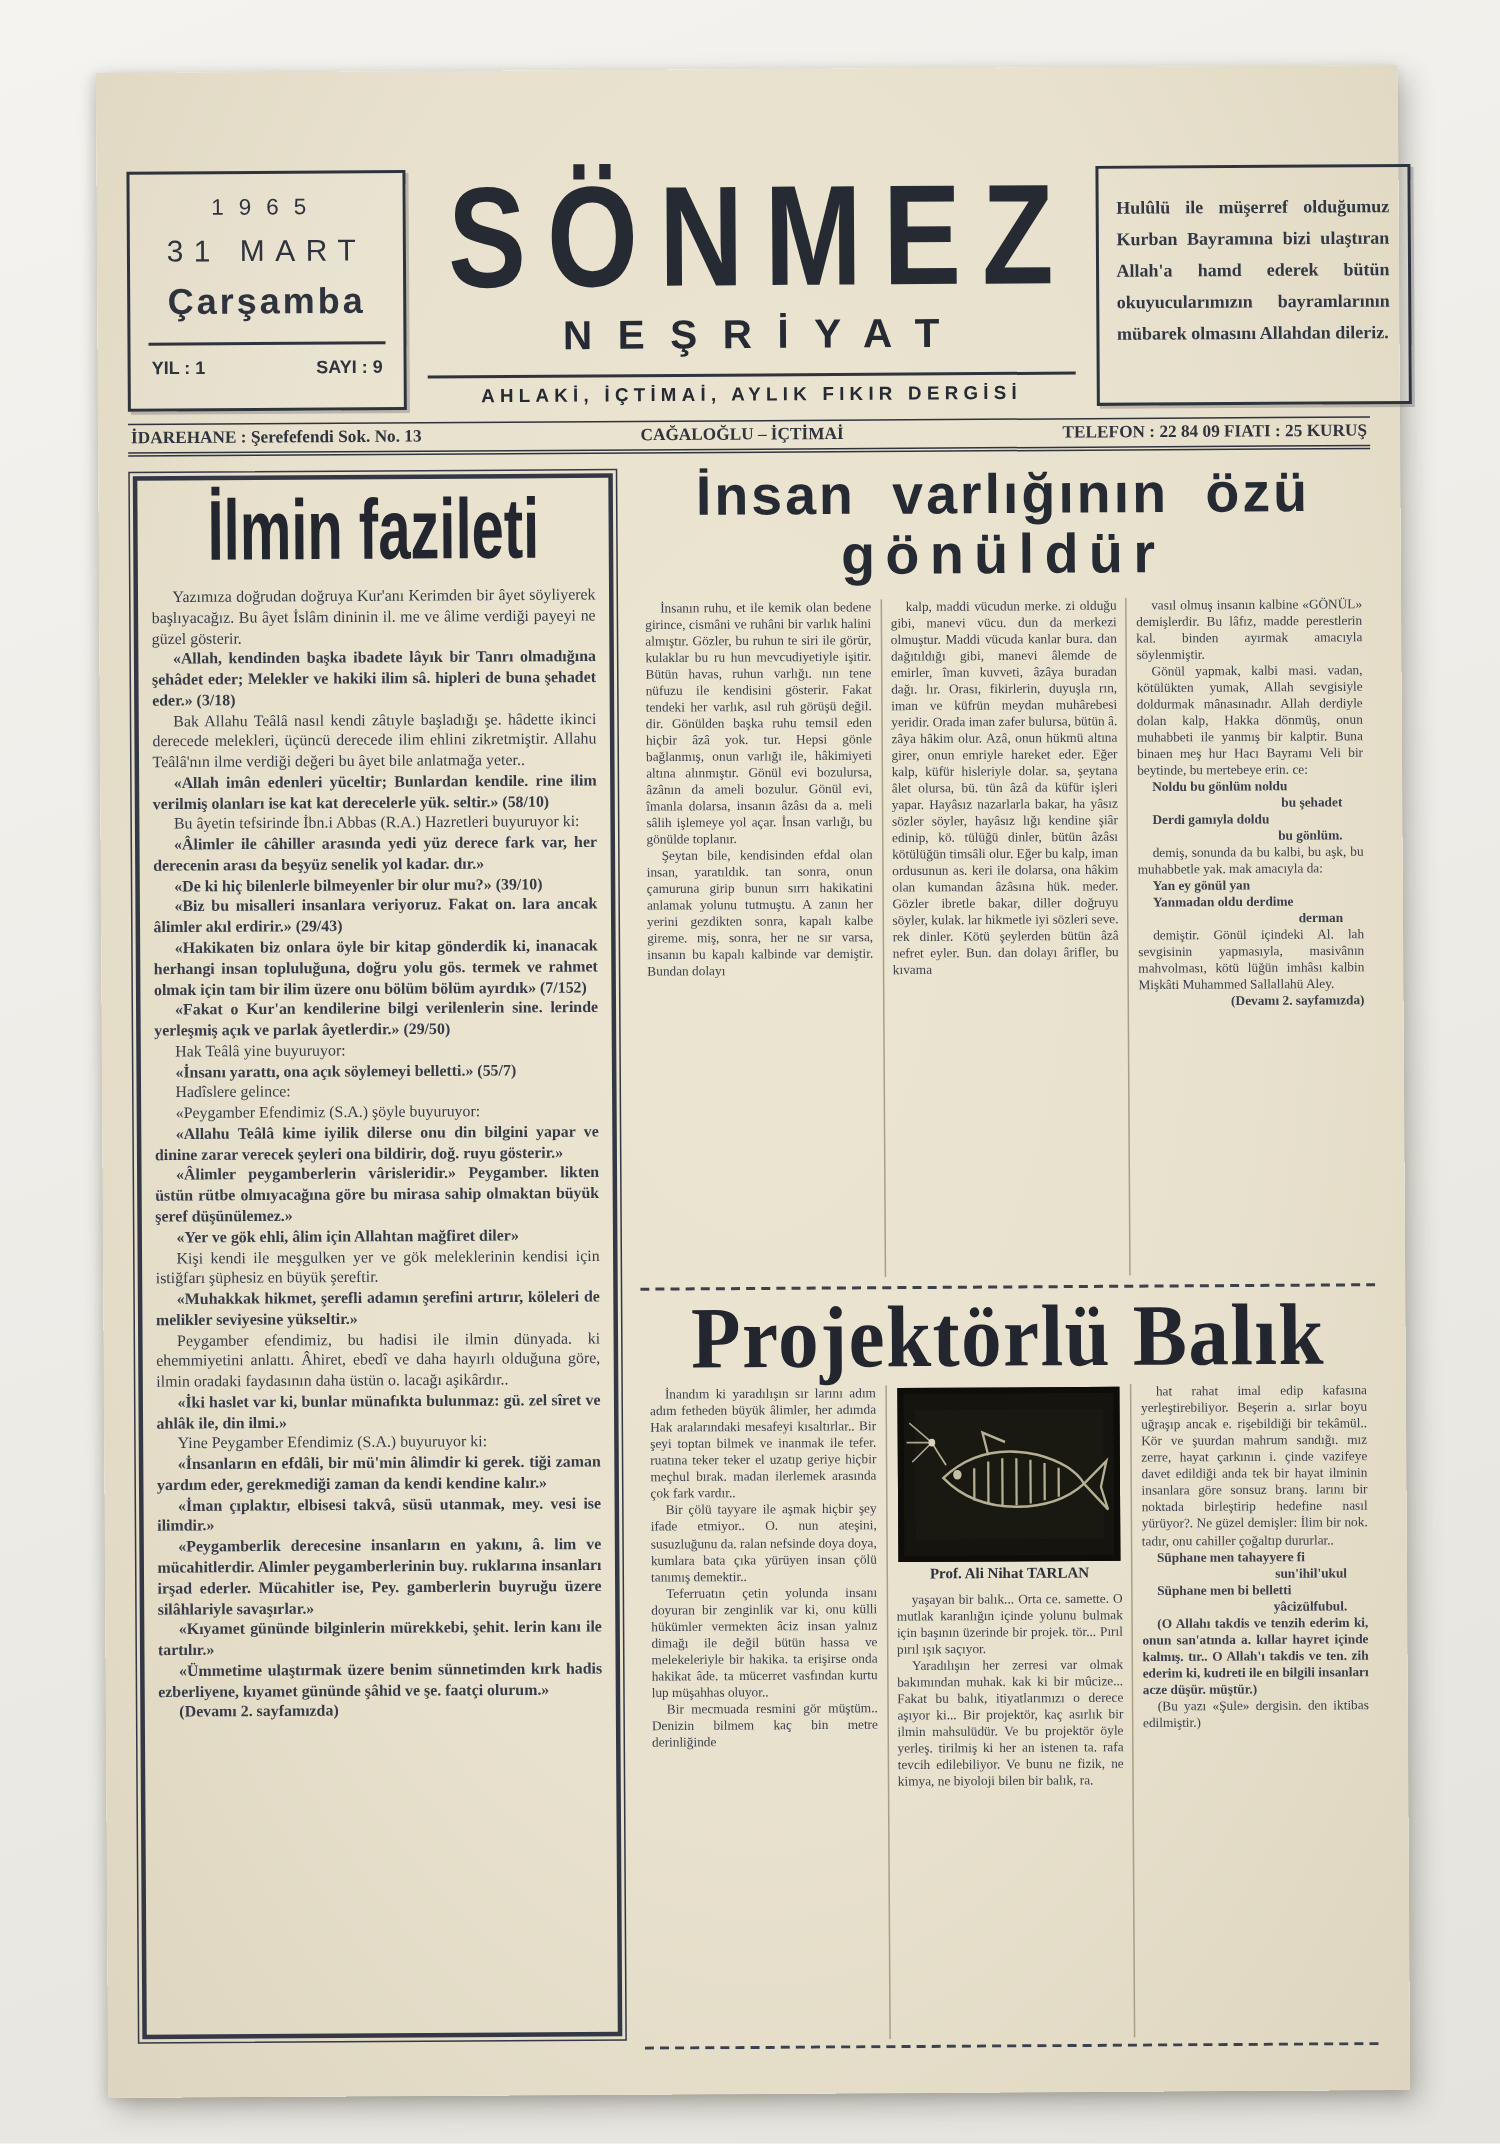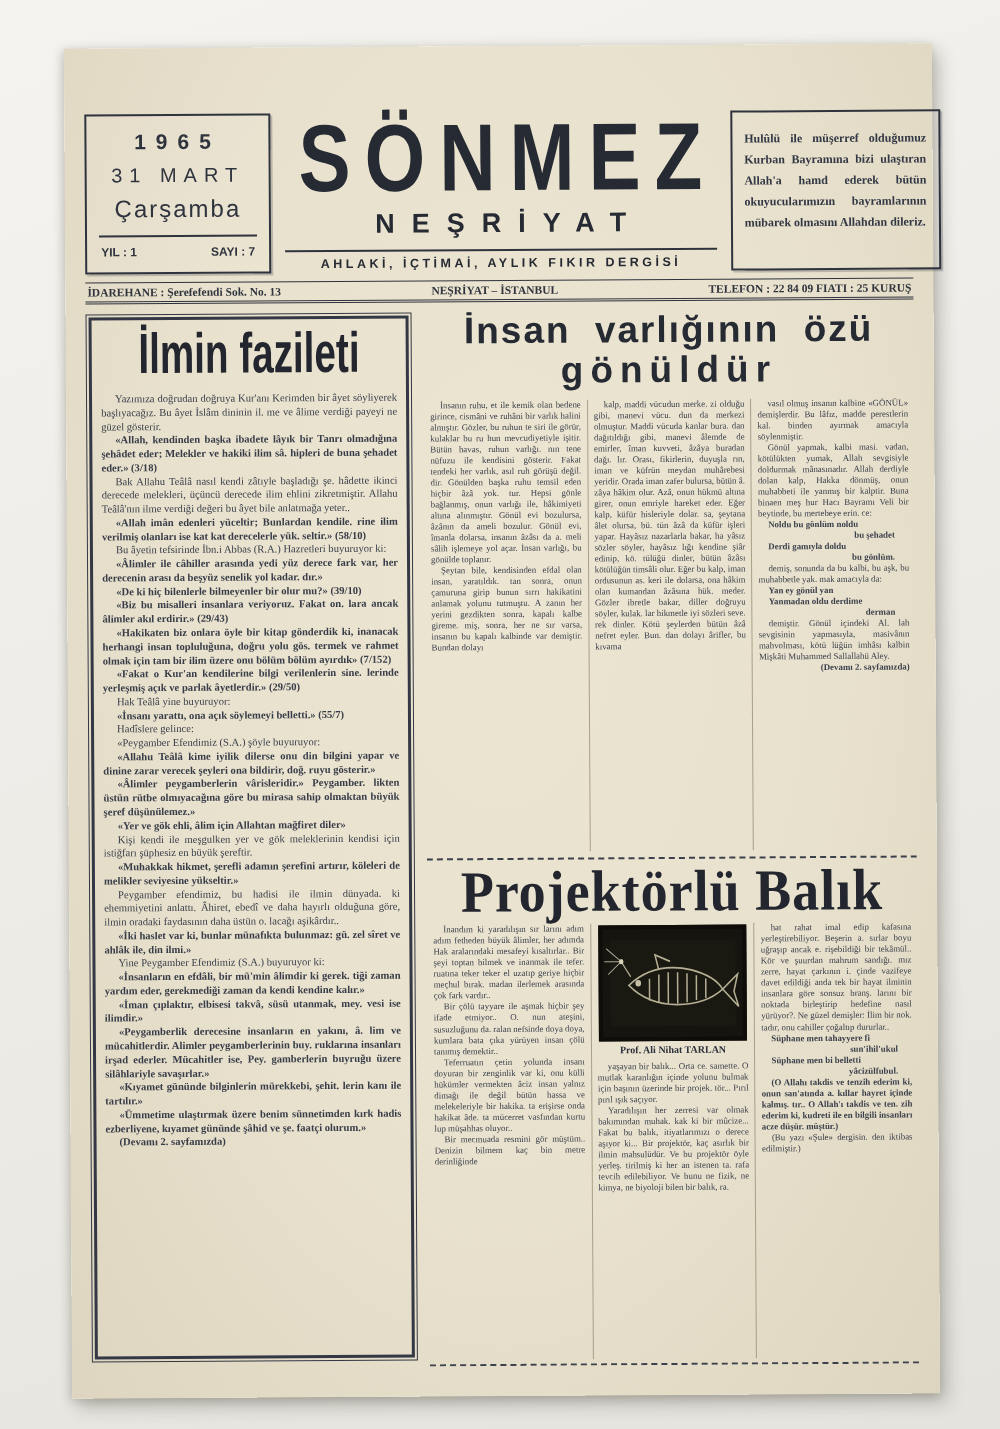--- a/index.html
+++ b/index.html
@@ -17,23 +17,23 @@
     padding:0 20px;box-sizing:border-box;
   }
   
   .header{display:flex;gap:14px;padding-top:66px;align-items:stretch;}
   .date-box{
     width:186px;min-width:186px;border:2px solid #2f333d;background:rgba(255,255,255,.08);
     box-shadow:2px 2px 0 rgba(47,51,61,.25);
     padding:14px 10px 8px;box-sizing:border-box;text-align:center;
     font-family:"Liberation Sans",sans-serif;color:#2f333d;
   }
-  .date-box .year{font-size:21px;font-weight:700;letter-spacing:10px;}
+  .date-box .year{font-size:15px;font-weight:400;letter-spacing:10px;}
   .date-box .date{font-size:20px;font-weight:400;letter-spacing:7px;margin-top:10px;}
-  .date-box .day{font-size:24px;font-weight:400;letter-spacing:2px;margin-top:8px;}
+  .date-box .day{font-size:24px;font-weight:700;letter-spacing:2px;margin-top:8px;}
   .date-box .rule{border-top:2px solid #2f333d;margin:12px 2px 8px;}
   .date-box .ys{display:flex;justify-content:space-between;font-size:12px;font-weight:700;padding:0 4px;}
   .masthead{flex:1;text-align:center;font-family:"Liberation Sans",sans-serif;color:#262a33;}
   .sonmez{display:inline-block;font-size:78px;font-weight:700;letter-spacing:14px;
     transform:scaleY(1.22);transform-origin:top center;line-height:.95;margin-left:14px;}
   .nesriyat{font-size:27px;font-weight:700;letter-spacing:17px;margin-top:22px;margin-left:17px;}
   .tagline{border-top:2px solid #2f333d;margin-top:10px;padding-top:5px;
     font-size:12.5px;font-weight:700;letter-spacing:3.5px;}
   .greet-box{
     width:210px;min-width:210px;border:2px solid #2f333d;box-shadow:2px 2px 0 rgba(47,51,61,.25);
@@ -85,34 +85,34 @@
 <div class="paper">
 
   <div class="header">
     <div class="date-box">
       <div class="year">1965</div>
       <div class="date">31 MART</div>
       <div class="day">Çarşamba</div>
       <div class="rule"></div>
       <div class="ys">
         <span>YIL : 1</span>
-        <span>SAYI : 7</span>
+        <span>SAYI : 9</span>
       </div>
     </div>
     <div class="masthead">
       <div><span class="sonmez">SÖNMEZ</span></div>
       <div class="nesriyat">NEŞRİYAT</div>
       <div class="tagline">AHLAKİ, İÇTİMAİ, AYLIK FIKIR DERGİSİ</div>
     </div>
     <div class="greet-box">Hulûlü ile müşerref olduğumuz Kurban Bayramına bizi ulaştıran Allah'a hamd ederek bütün okuyucularımızın bayramlarının mübarek olmasını Allahdan dileriz.</div>
   </div>
 
   <div class="info-row">
     <span>İDAREHANE : Şerefefendi Sok. No. 13</span>
-    <span>NEŞRİYAT – İSTANBUL</span>
+    <span>CAĞALOĞLU – İÇTİMAİ</span>
     <span>TELEFON : 22 84 09    FIATI : 25 KURUŞ</span>
   </div>
 
   <div class="bodyrow">
 
     <div class="left-box-outer">
       <div class="left-box">
         <div class="left-title"><span>İlmin fazileti</span></div>
         <div class="left-body">
 

